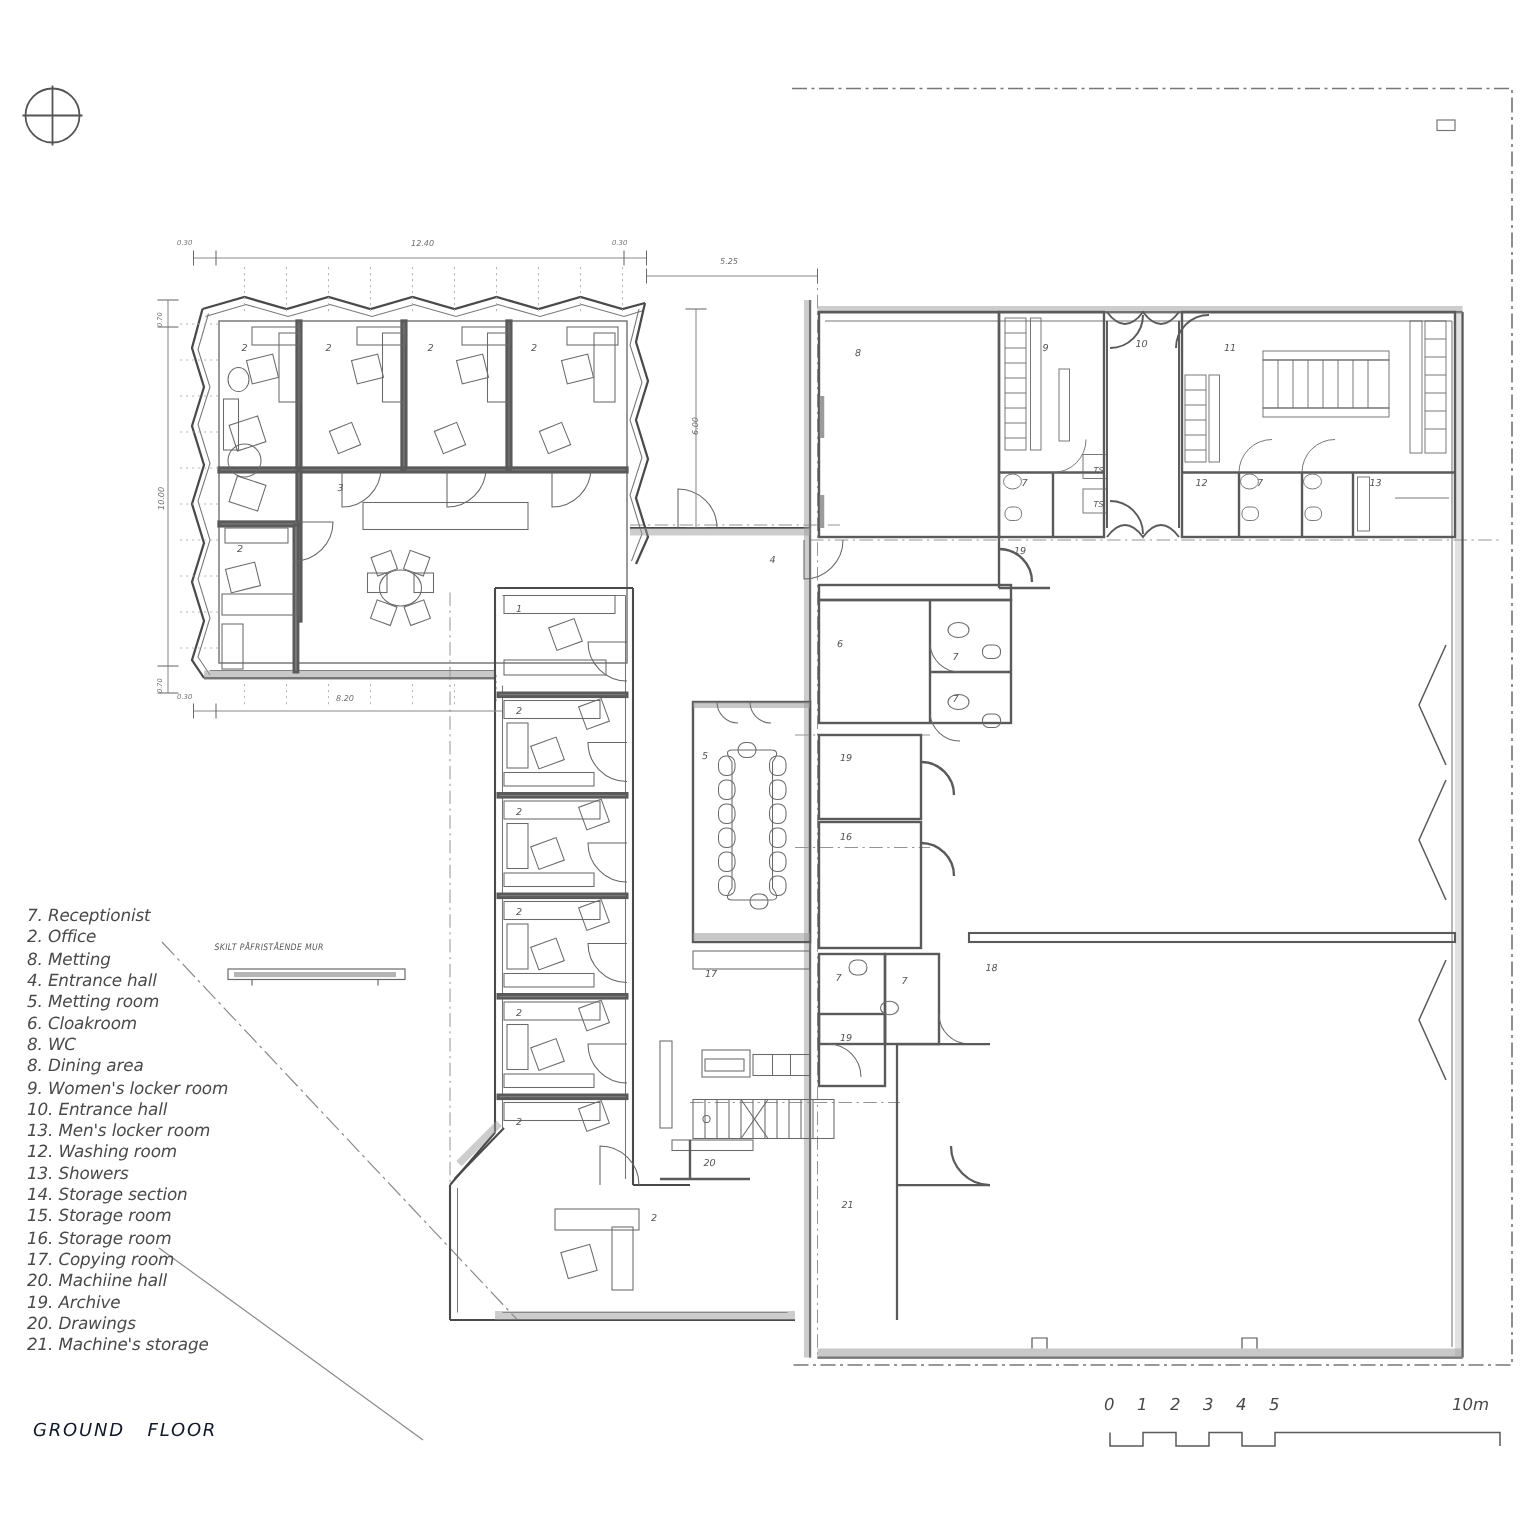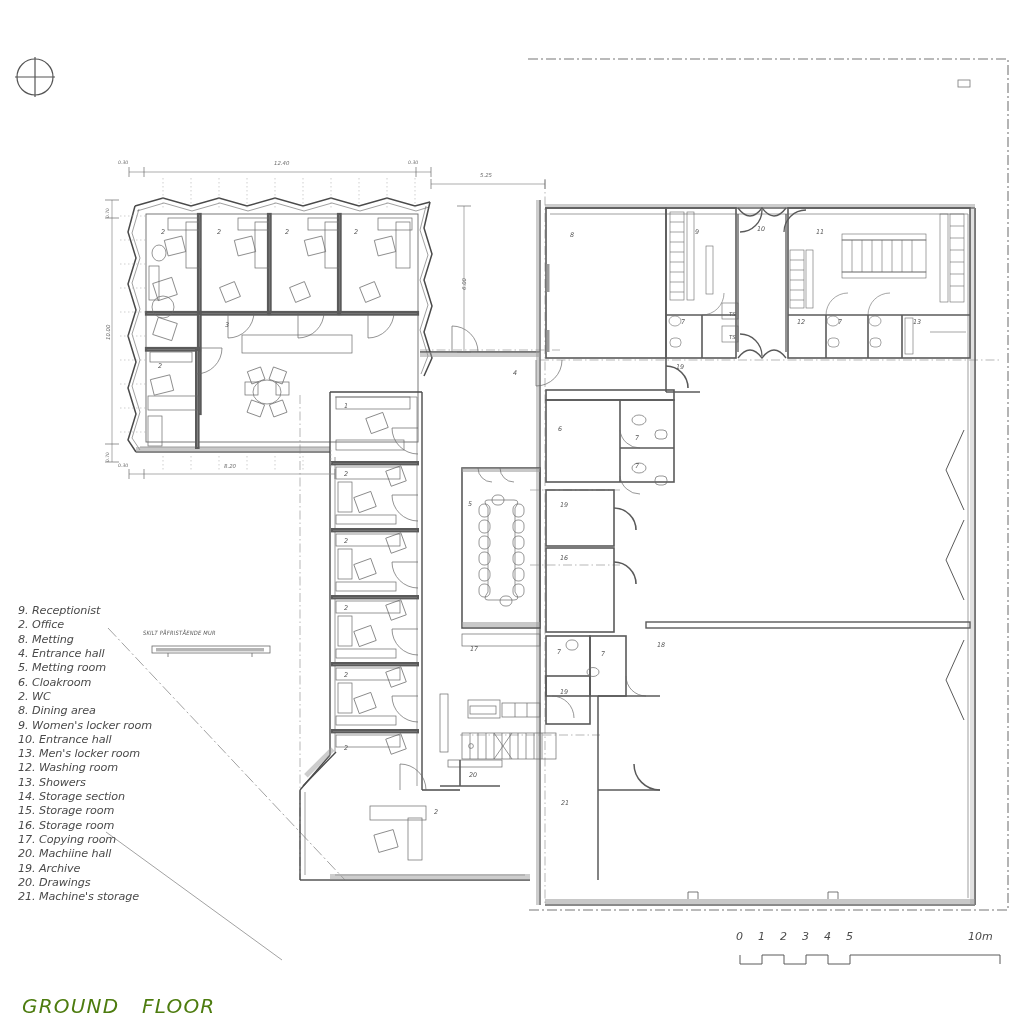--- a/index.html
+++ b/index.html
@@ -4,22 +4,22 @@
 <style>
   html,body{margin:0;padding:0;background:#ffffff;}
   body{width:1024px;height:1024px;overflow:hidden;
        font-family:"DejaVu Sans","Liberation Sans",sans-serif;color:#3a3a3a;}
   #sheet{position:relative;width:1024px;height:1024px;background:#fff;}
   svg{position:absolute;left:0;top:0;}
   .legend{position:absolute;left:18px;top:604px;width:190px;}
   .legend-item{font-family:"DejaVu Sans","Liberation Sans",sans-serif;
     font-style:italic;font-size:11.2px;line-height:14.32px;color:#4a4a4a;
     white-space:nowrap;letter-spacing:-0.1px;}
-  .title{position:absolute;left:22px;top:994px;font-style:italic;
-    font-size:20px;letter-spacing:1.2px;color:#4d7c0f;white-space:pre;}
+  .title{position:absolute;left:22px;top:946px;font-style:italic;
+    font-size:12px;letter-spacing:1.2px;color:#0f172a;white-space:pre;}
   .wallnote{position:absolute;left:143px;top:629px;font-style:italic;
     font-size:5.2px;letter-spacing:0.2px;color:#5a5a5a;white-space:nowrap;
     transform:scaleY(1.15);transform-origin:left top;}
   .dimtxt{position:absolute;font-style:italic;color:#6e6e6e;white-space:nowrap;}
   .scalenum{position:absolute;font-style:italic;font-size:11px;color:#4a4a4a;}
   .roomnum{position:absolute;font-style:italic;font-size:6.4px;color:#555;}
   .tslab{position:absolute;font-style:italic;font-size:5.4px;color:#555;}
   .vertnote{position:absolute;font-style:italic;font-size:4.4px;color:#6a6a6a;
     white-space:nowrap;transform-origin:left top;}
 </style>
@@ -542,27 +542,27 @@
   </g>
 
   <g stroke="#5a5a5a" stroke-width="1" fill="none">
     <path d="M740,955 L740,964 L762,964 L762,955 L784,955 L784,964
              L806,964 L806,955 L828,955 L828,964 L850,964 L850,955
              L1000,955 L1000,964"></path>
   </g>
 </svg>
 
 <div class="legend">
-  <div class="legend-item">9. Receptionist</div>
+  <div class="legend-item">7. Receptionist</div>
   <div class="legend-item">2. Office</div>
   <div class="legend-item">8. Metting</div>
   <div class="legend-item">4. Entrance hall</div>
   <div class="legend-item">5. Metting room</div>
   <div class="legend-item">6. Cloakroom</div>
-  <div class="legend-item">2. WC</div>
+  <div class="legend-item">8. WC</div>
   <div class="legend-item">8. Dining area</div>
   <div class="legend-item">9. Women's locker room</div>
   <div class="legend-item">10. Entrance hall</div>
   <div class="legend-item">13. Men's locker room</div>
   <div class="legend-item">12. Washing room</div>
   <div class="legend-item">13. Showers</div>
   <div class="legend-item">14. Storage section</div>
   <div class="legend-item">15. Storage room</div>
   <div class="legend-item">16. Storage room</div>
   <div class="legend-item">17. Copying room</div>

